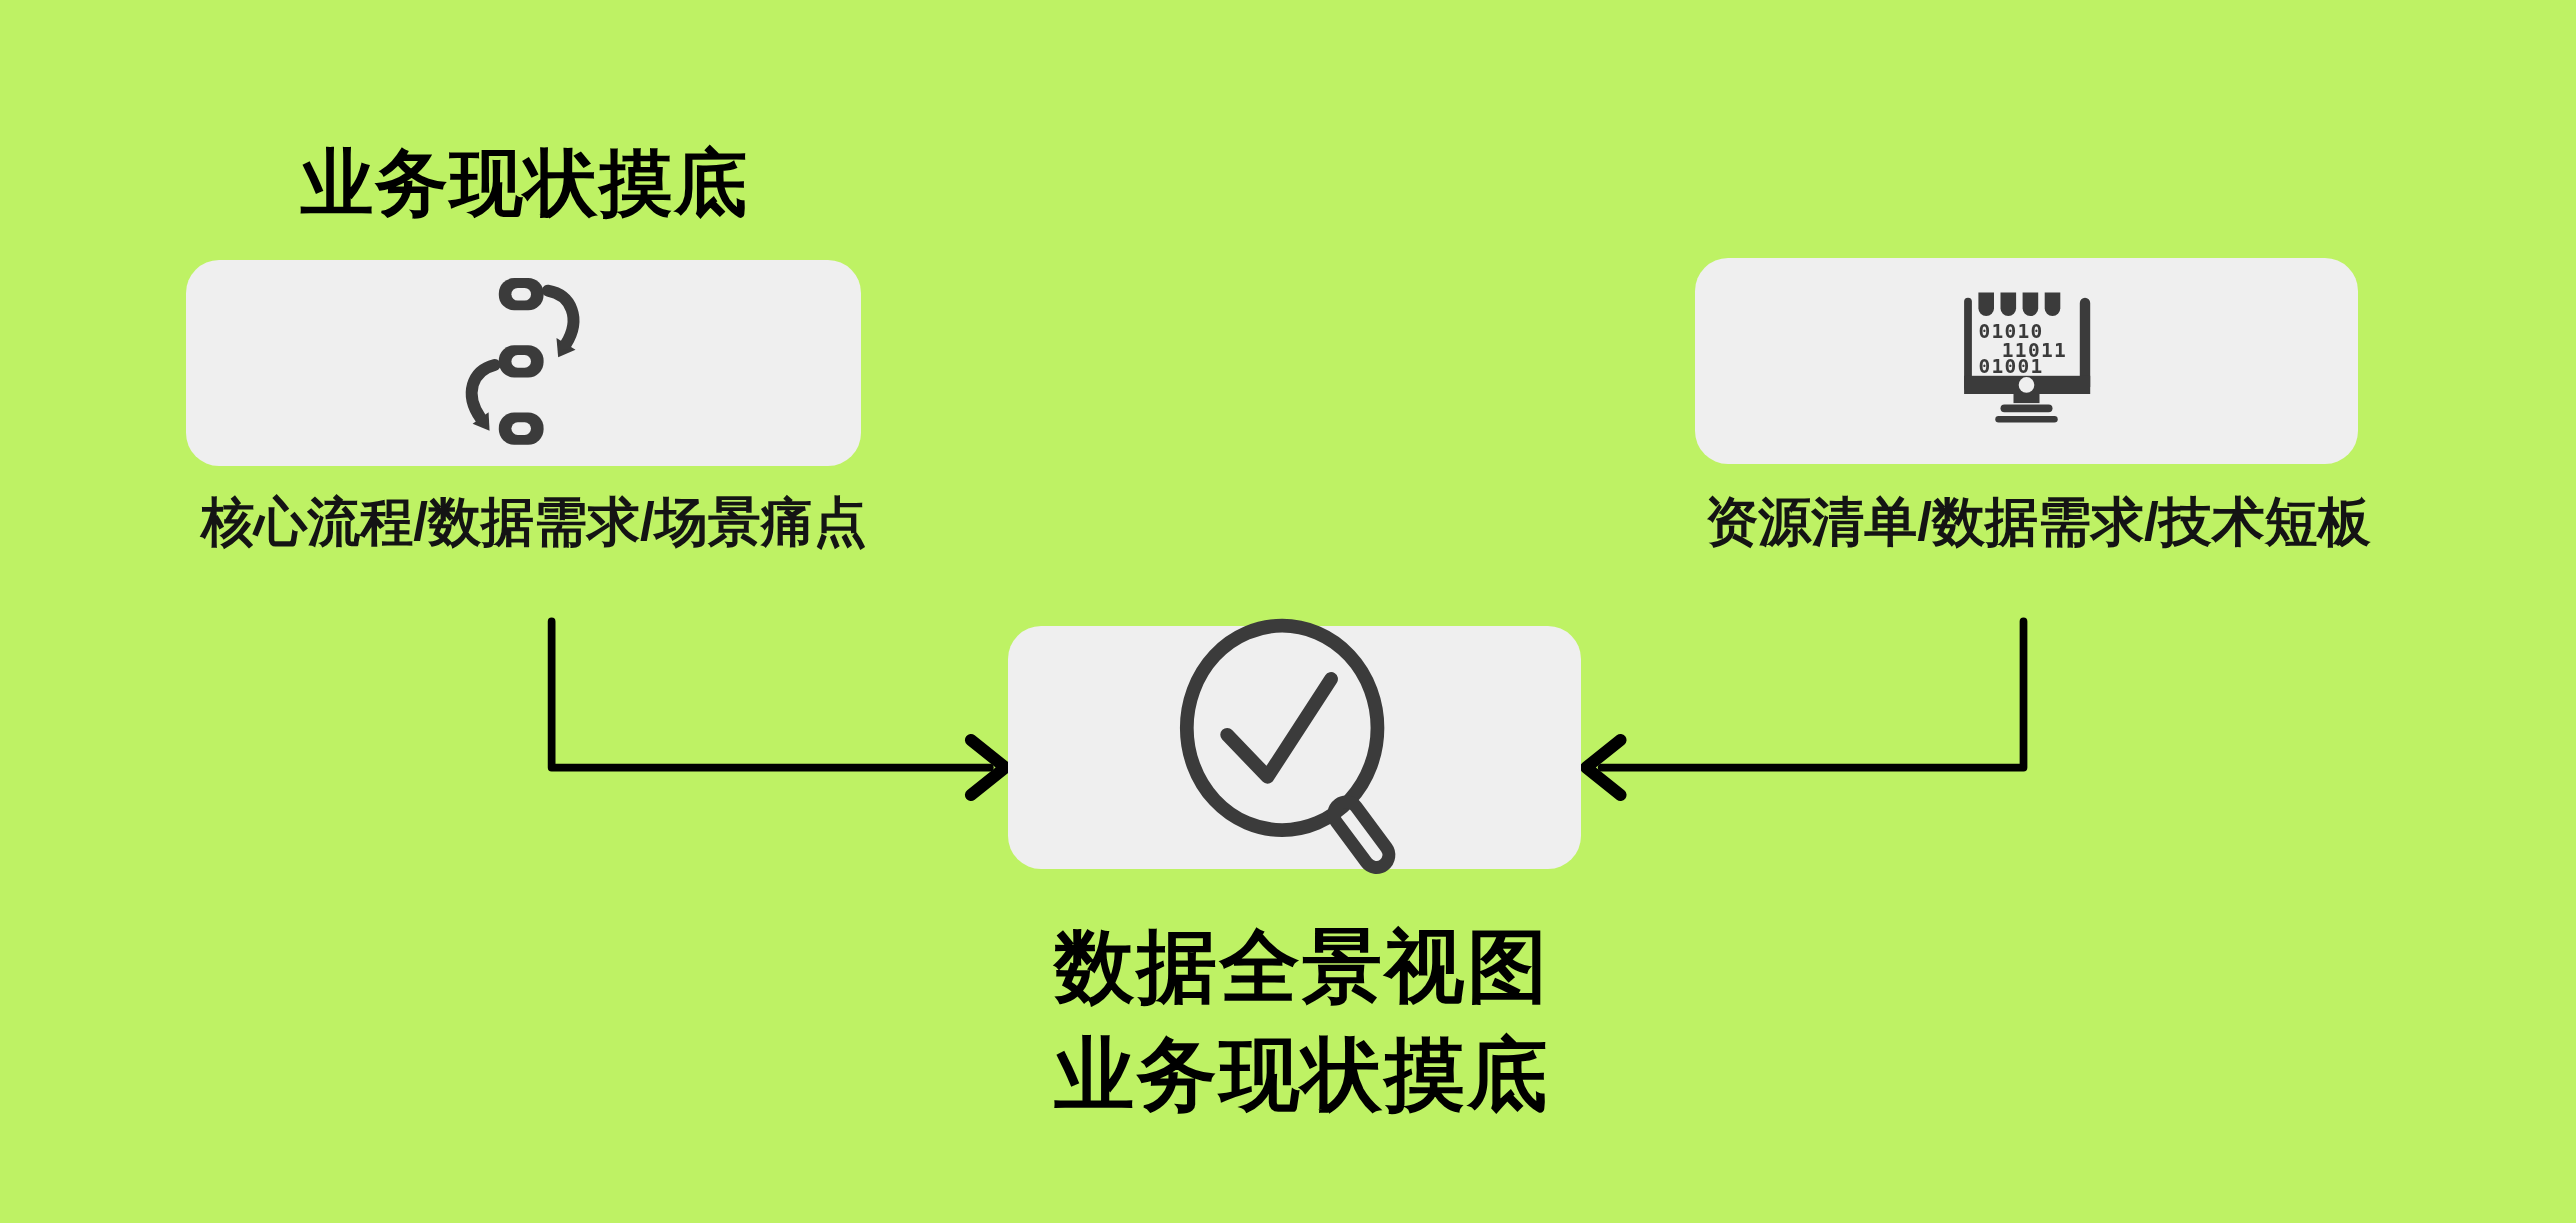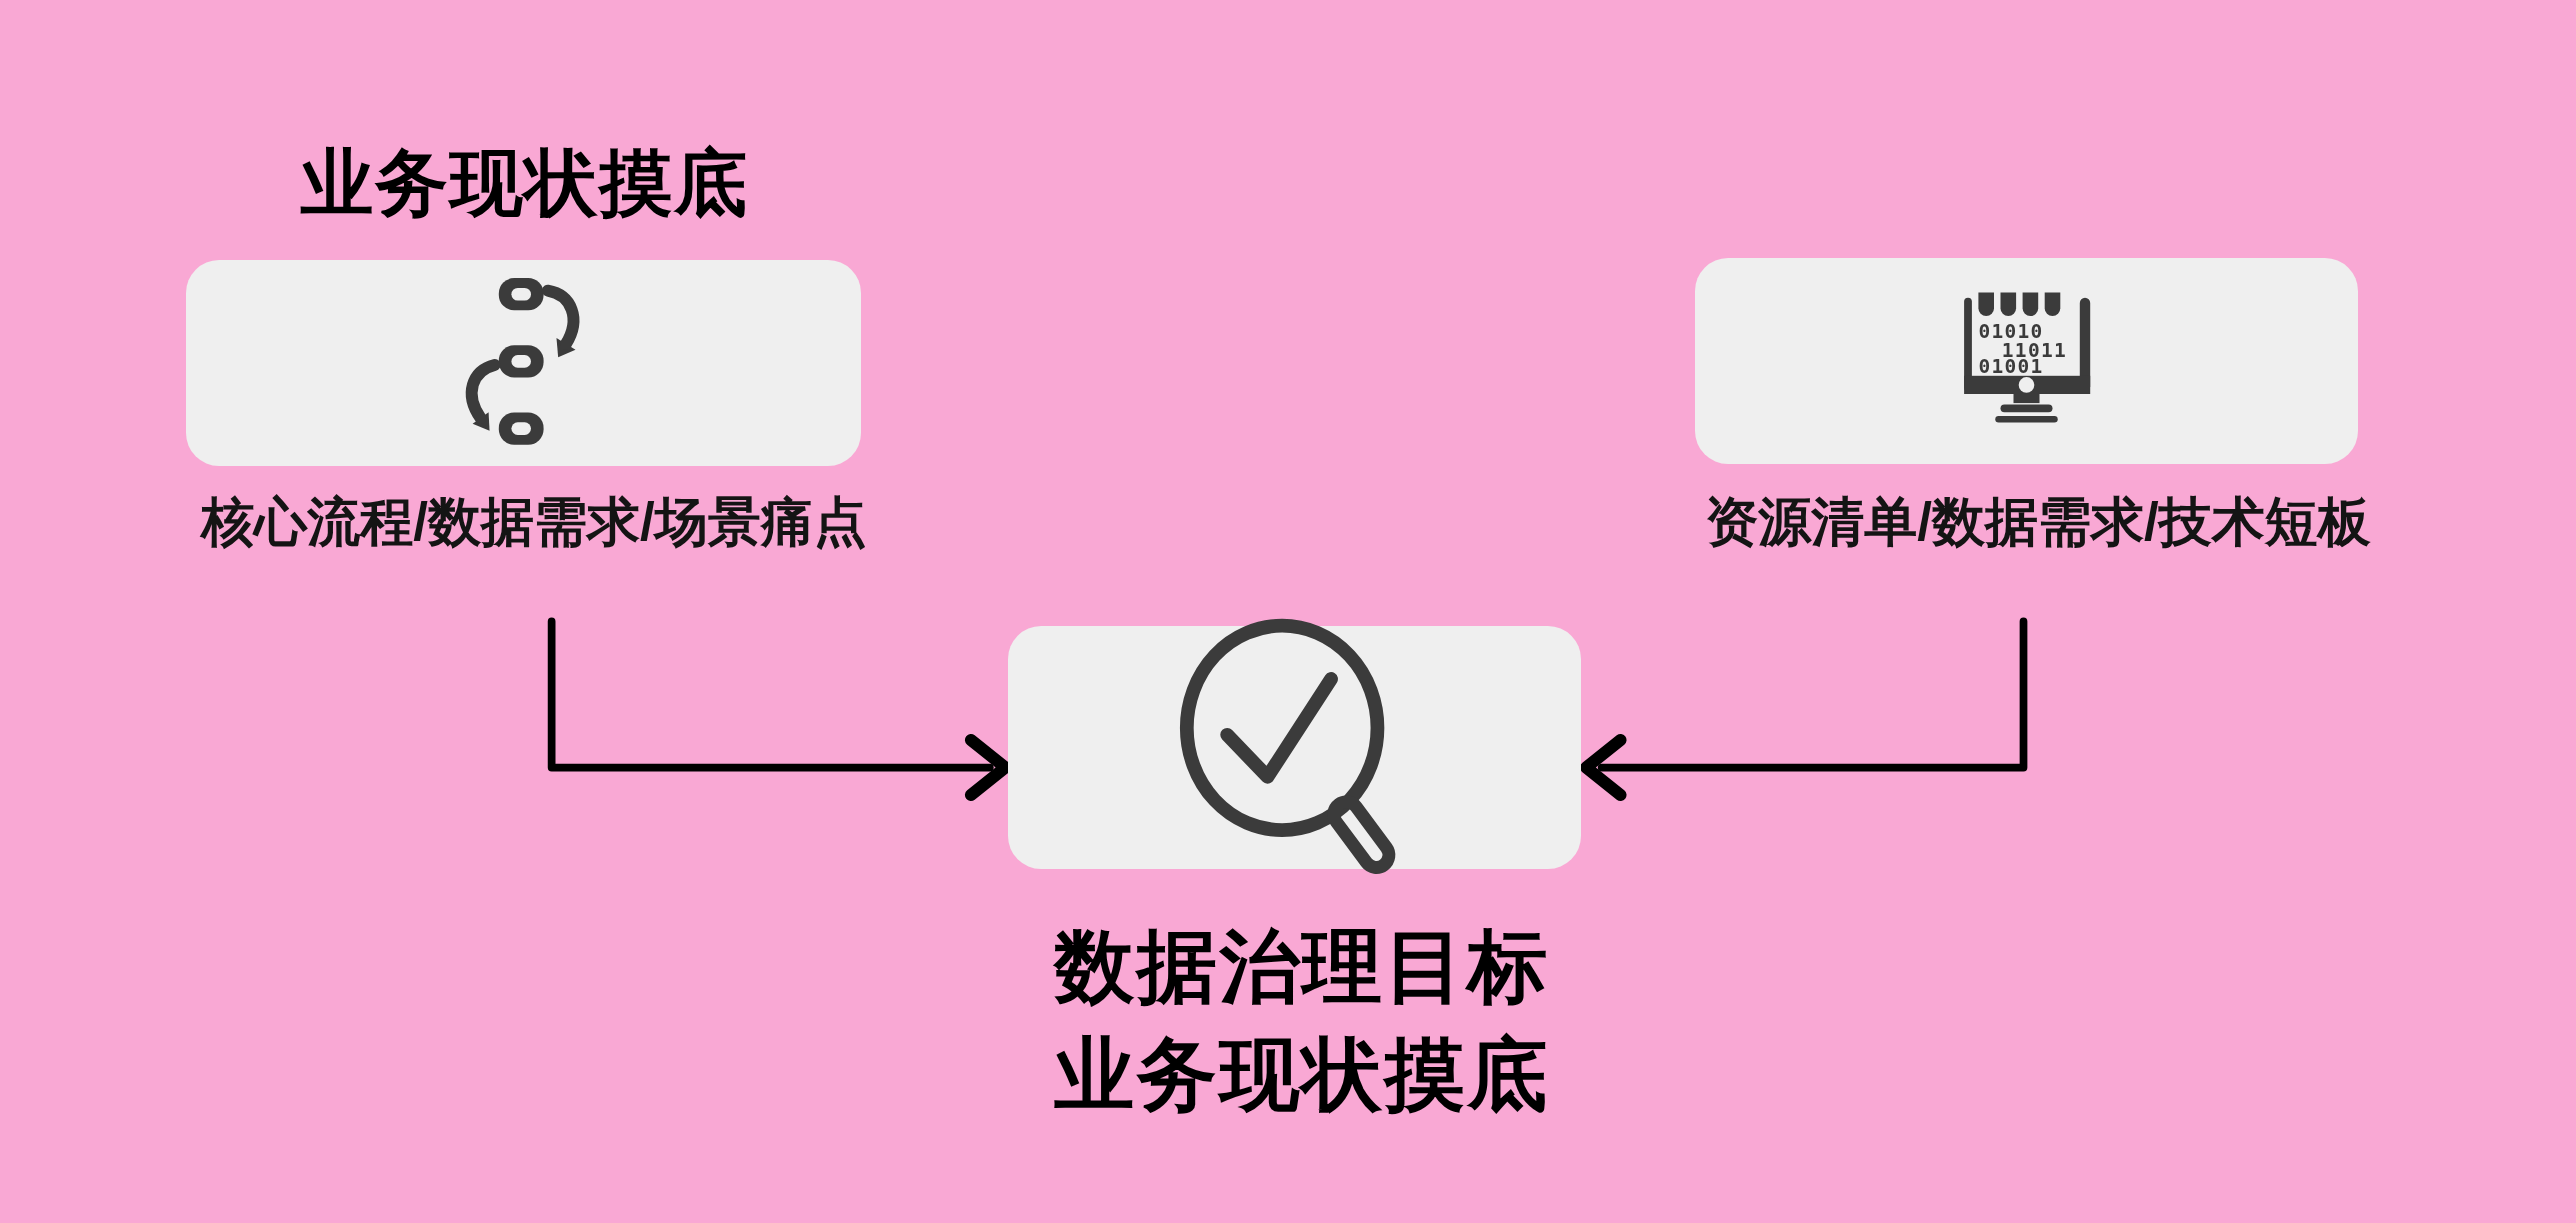--- a/index.html
+++ b/index.html
@@ -1,17 +1,17 @@
 <!DOCTYPE html>
 <html style="font-size:13.7px"><head>
 <meta charset="utf-8">
 <style>
   html,body{margin:0;padding:0;background:#ffffff;}
   #canvas{
-    position:relative;width:2576px;height:1224px;background:#f9a8d4;overflow:hidden;
+    position:relative;width:2576px;height:1224px;background:#bef264;overflow:hidden;
     font-family:"Liberation Sans", sans-serif;color:#000;
   }
   .panel-title{
     position:absolute;text-align:center;font-size:73px;font-weight:700;color:#000;
     line-height:1.1;letter-spacing:1.7px;
   }
   .panel-box{
     position:absolute;background:#efefef;border-radius:33px;
     display:flex;align-items:center;justify-content:center;
   }
@@ -93,18 +93,18 @@
 
   <svg style="position:absolute;left:1143px;top:617px;" width="292" height="275" viewBox="0 0 340 320" aria-hidden="true">
     <ellipse cx="162" cy="129" rx="111" ry="119" fill="none" stroke="#3b3b3b" stroke-width="16"></ellipse>
     <path d="M98,137 L145,186 L219,72" fill="none" stroke="#3b3b3b" stroke-width="16" stroke-linecap="round" stroke-linejoin="round"></path>
     <g transform="translate(228,218) rotate(-36.6)">
       <rect x="-14.5" y="0" width="29" height="88" rx="14.5" fill="none" stroke="#3b3b3b" stroke-width="15"></rect>
     </g>
   </svg>
 
   <div class="center-text" style="left:941px;top:913px;width:722px;">
-    <div>数据治理目标</div>
+    <div>数据全景视图</div>
     <div>业务现状摸底</div>
   </div>
 
 </div>
 
 
 </body></html>

